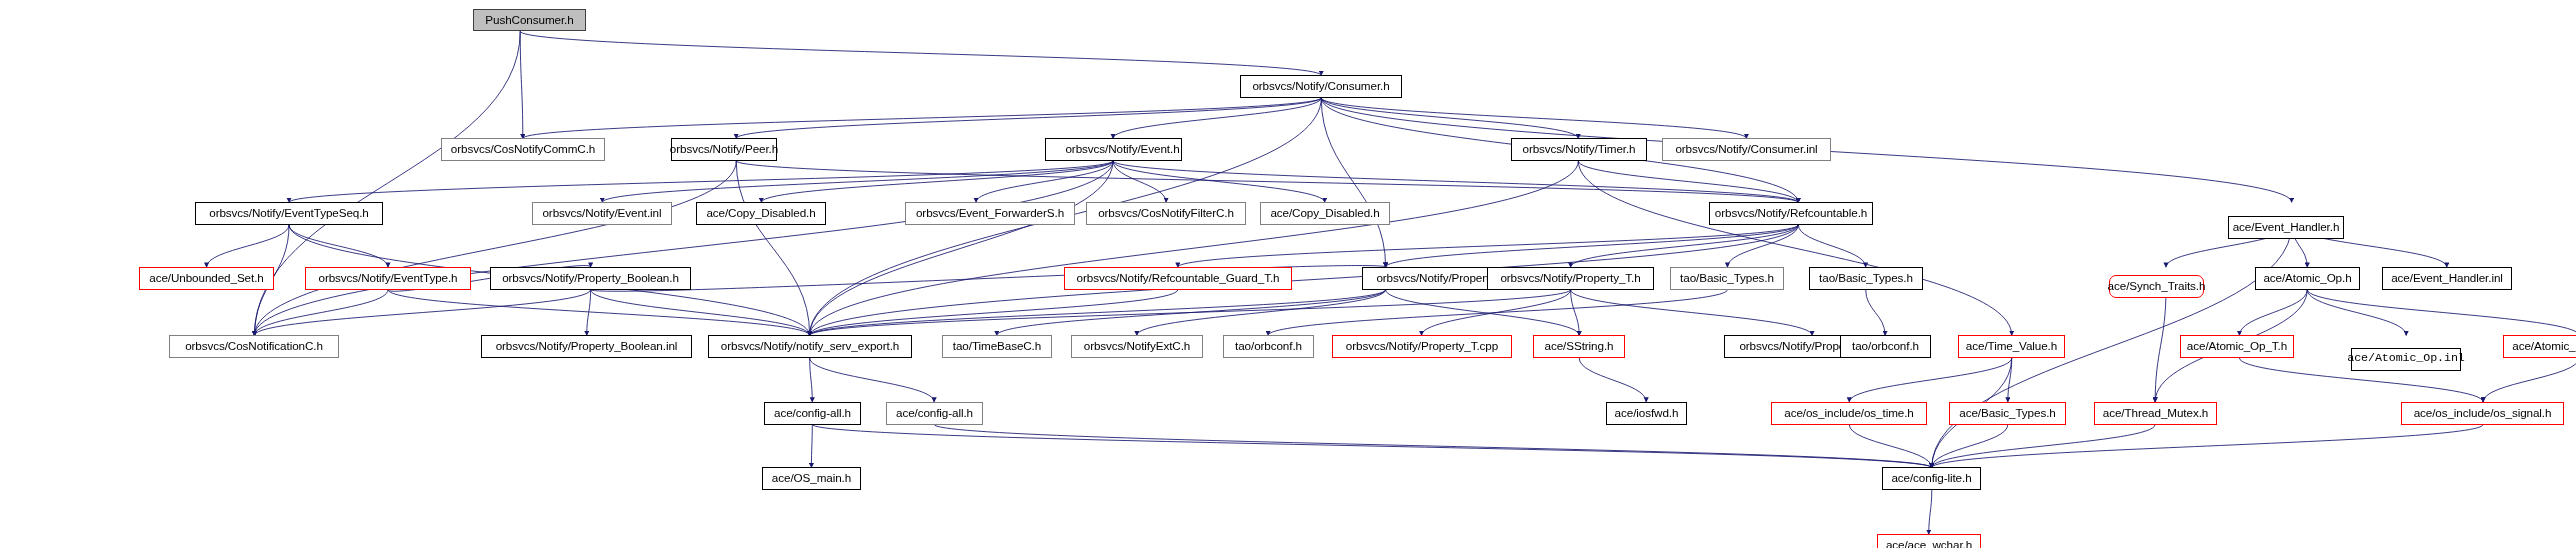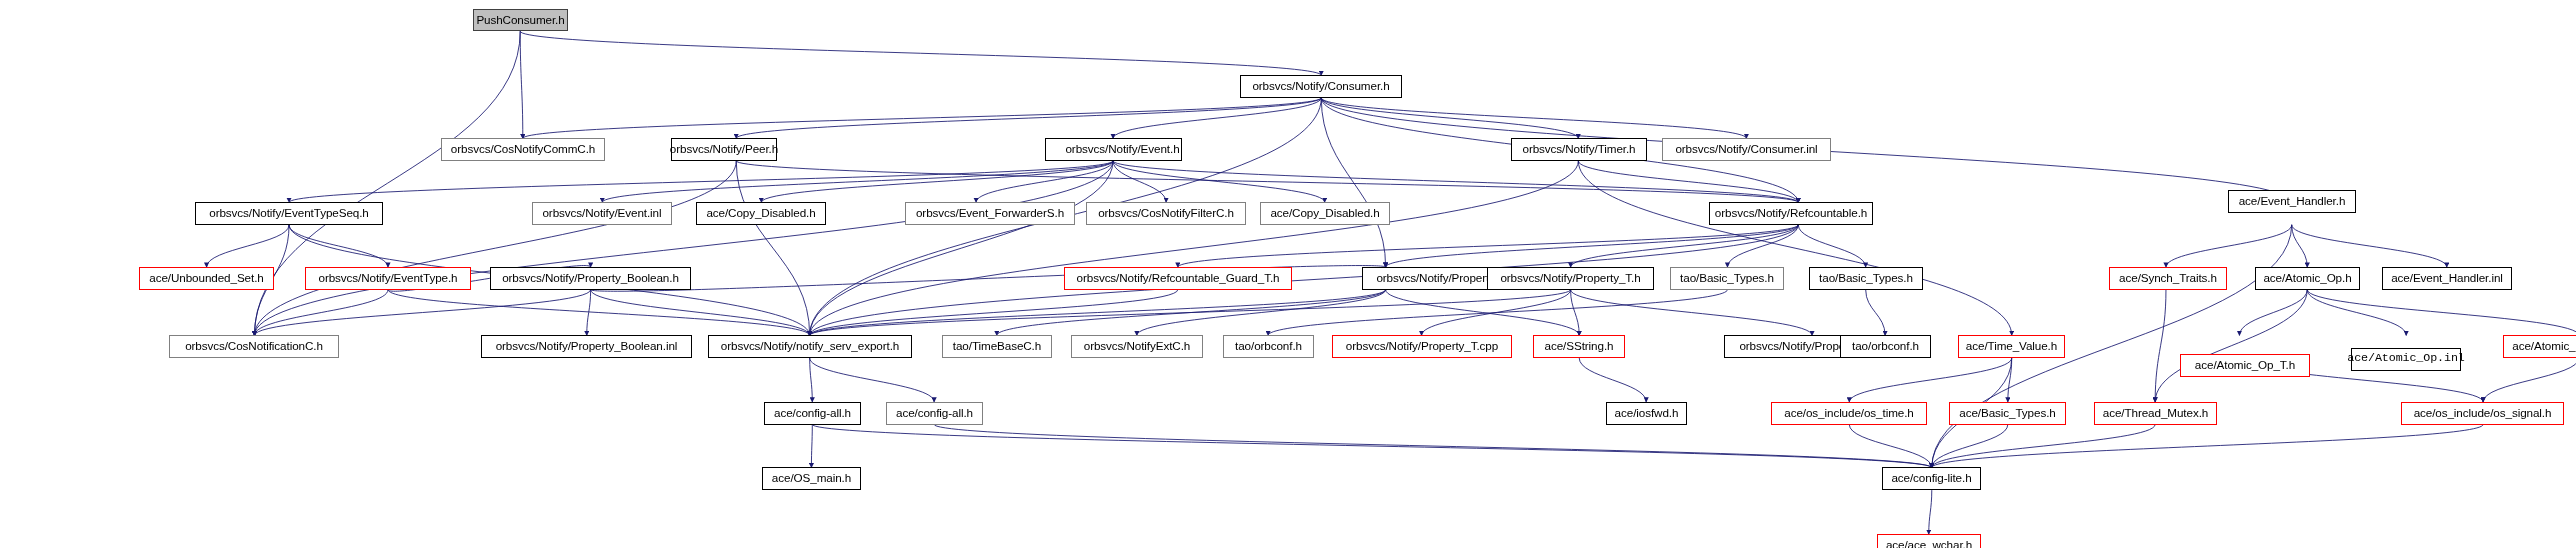--- a/index.html
+++ b/index.html
@@ -112,42 +112,42 @@
         <path d="M 940 491 C 940 513.5, 2235.5 518.5, 2235.5 541" fill="none" stroke="#191970" stroke-width="1" marker-end="url(#arrow)"></path>
         <path d="M 1081 491 C 1081 513.5, 2235.5 518.5, 2235.5 541" fill="none" stroke="#191970" stroke-width="1" marker-end="url(#arrow)"></path>
         <path d="M 2140 491 C 2140 513.5, 2235.5 518.5, 2235.5 541" fill="none" stroke="#191970" stroke-width="1" marker-end="url(#arrow)"></path>
         <path d="M 2323.5 491 C 2323.5 513.5, 2235.5 518.5, 2235.5 541" fill="none" stroke="#191970" stroke-width="1" marker-end="url(#arrow)"></path>
         <path d="M 2494 491 C 2494 513.5, 2235.5 518.5, 2235.5 541" fill="none" stroke="#191970" stroke-width="1" marker-end="url(#arrow)"></path>
         <path d="M 2873.5 491 C 2873.5 513.5, 2235.5 518.5, 2235.5 541" fill="none" stroke="#191970" stroke-width="1" marker-end="url(#arrow)"></path>
         <path d="M 2235.5 567 C 2235.5 589.95, 2232 595.05, 2232 618" fill="none" stroke="#191970" stroke-width="1" marker-end="url(#arrow)"></path>
       </g>
   </svg>
   <div id="nodes">
-      <div class="node root" style="left: 473px; top: 8.6px; width: 95px;">
+      <div class="node root" style="left: 473px; top: 8.6px; width: 113px;">
         <span>PushConsumer.h</span>
       </div>
       <div class="node black" style="left: 1240px; top: 75px; width: 162px;">
         <span>orbsvcs/Notify/Consumer.h</span>
       </div>
       <div class="node plain" style="left: 441px; top: 138px; width: 164px;">
         <span>orbsvcs/CosNotifyCommC.h</span>
       </div>
       <div class="node black" style="left: 671px; top: 138px; width: 106px;">
         <span>orbsvcs/Notify/Peer.h</span>
       </div>
       <div class="node black" style="left: 1045px; top: 138px; width: 137px; padding-left: 24px;">
         <span>orbsvcs/Notify/Event.h</span>
       </div>
       <div class="node black" style="left: 1511px; top: 138px; width: 136px;">
         <span>orbsvcs/Notify/Timer.h</span>
       </div>
       <div class="node plain" style="left: 1662px; top: 138px; width: 169px;">
         <span>orbsvcs/Notify/Consumer.inl</span>
       </div>
-      <div class="node black" style="left: 2228px; top: 190px; width: 128px;">
+      <div class="node black" style="left: 2228px; top: 216px; width: 116px;">
         <span>ace/Event_Handler.h</span>
       </div>
       <div class="node black" style="left: 195px; top: 202px; width: 188px;">
         <span>orbsvcs/Notify/EventTypeSeq.h</span>
       </div>
       <div class="node plain" style="left: 532px; top: 202px; width: 140px;">
         <span>orbsvcs/Notify/Event.inl</span>
       </div>
       <div class="node black" style="left: 696px; top: 202px; width: 130px;">
         <span>ace/Copy_Disabled.h</span>
@@ -181,21 +181,21 @@
       </div>
       <div class="node black" style="left: 1487px; top: 267px; width: 167px;">
         <span>orbsvcs/Notify/Property_T.h</span>
       </div>
       <div class="node plain" style="left: 1670px; top: 267px; width: 114px;">
         <span>tao/Basic_Types.h</span>
       </div>
       <div class="node black" style="left: 1809px; top: 267px; width: 114px;">
         <span>tao/Basic_Types.h</span>
       </div>
-      <div class="node red" style="left: 2109px; top: 267px; width: 118px;">
+      <div class="node red" style="left: 2109px; top: 275px; width: 95px; border-radius: 7px;">
         <span>ace/Synch_Traits.h</span>
       </div>
       <div class="node black" style="left: 2255px; top: 267px; width: 105px;">
         <span>ace/Atomic_Op.h</span>
       </div>
       <div class="node black" style="left: 2382px; top: 267px; width: 130px;">
         <span>ace/Event_Handler.inl</span>
       </div>
       <div class="node plain" style="left: 169px; top: 335px; width: 170px;">
         <span>orbsvcs/CosNotificationC.h</span>
@@ -223,21 +223,21 @@
       </div>
       <div class="node black" style="left: 1724px; top: 335px; width: 176px;">
         <span>orbsvcs/Notify/Property_T.inl</span>
       </div>
       <div class="node black" style="left: 1840px; top: 335px; width: 91px;">
         <span>tao/orbconf.h</span>
       </div>
       <div class="node red" style="left: 1958px; top: 335px; width: 107px;">
         <span>ace/Time_Value.h</span>
       </div>
-      <div class="node red" style="left: 2180px; top: 354px; width: 130px;">
+      <div class="node red" style="left: 2180px; top: 335px; width: 114px;">
         <span>ace/Atomic_Op_T.h</span>
       </div>
       <div class="node black" style="left: 2351px; top: 348px; width: 110px; font-family: Liberation Mono, monospace;">
         <span>ace/Atomic_Op.inl</span>
       </div>
       <div class="node red" style="left: 2503px; top: 335px; width: 151px;">
         <span>ace/Atomic_Op_GCC_T.h</span>
       </div>
       <div class="node black" style="left: 764px; top: 402px; width: 97px;">
         <span>ace/config-all.h</span>

